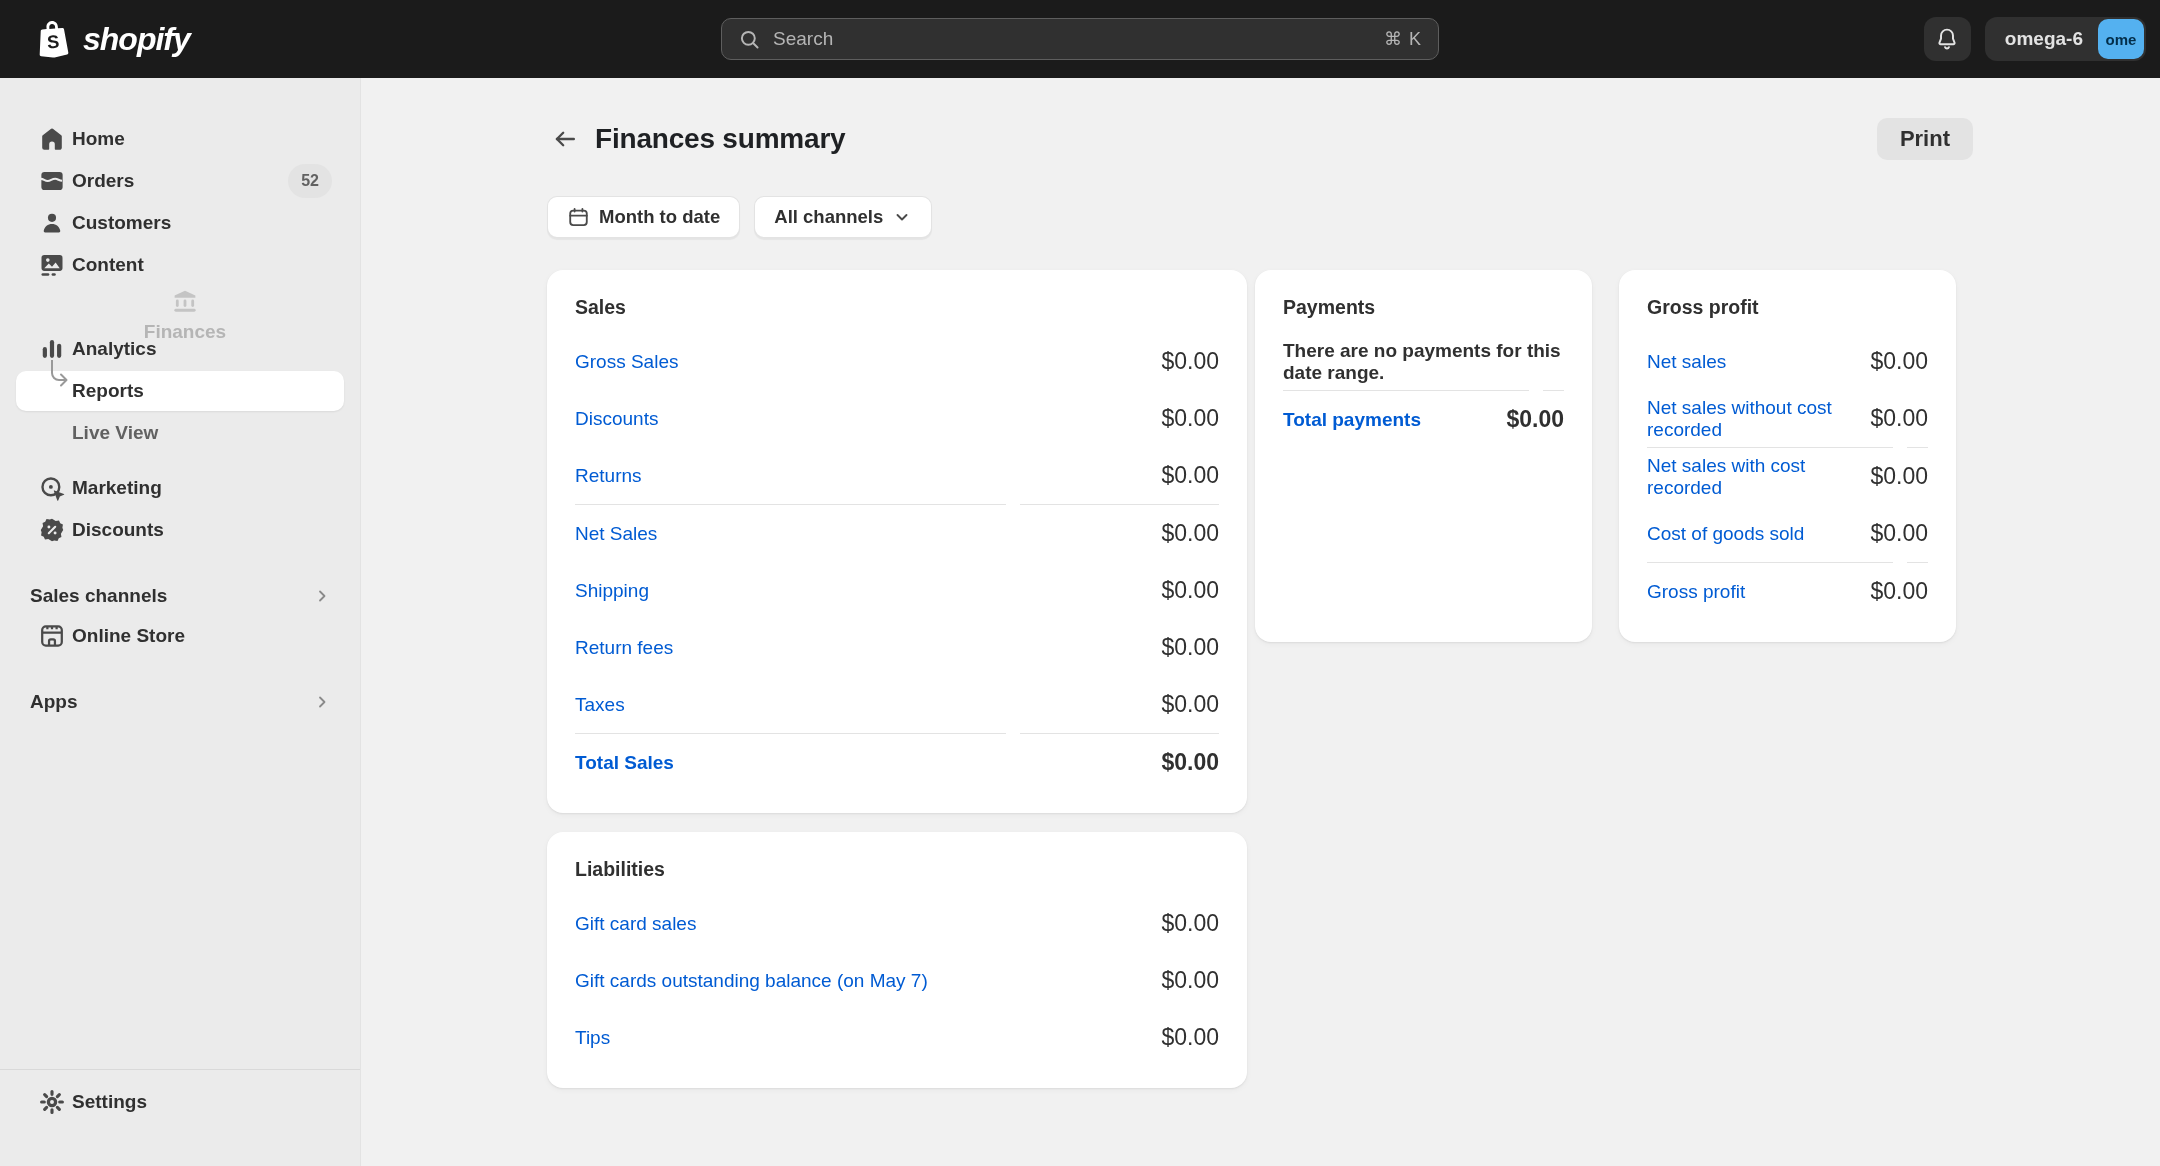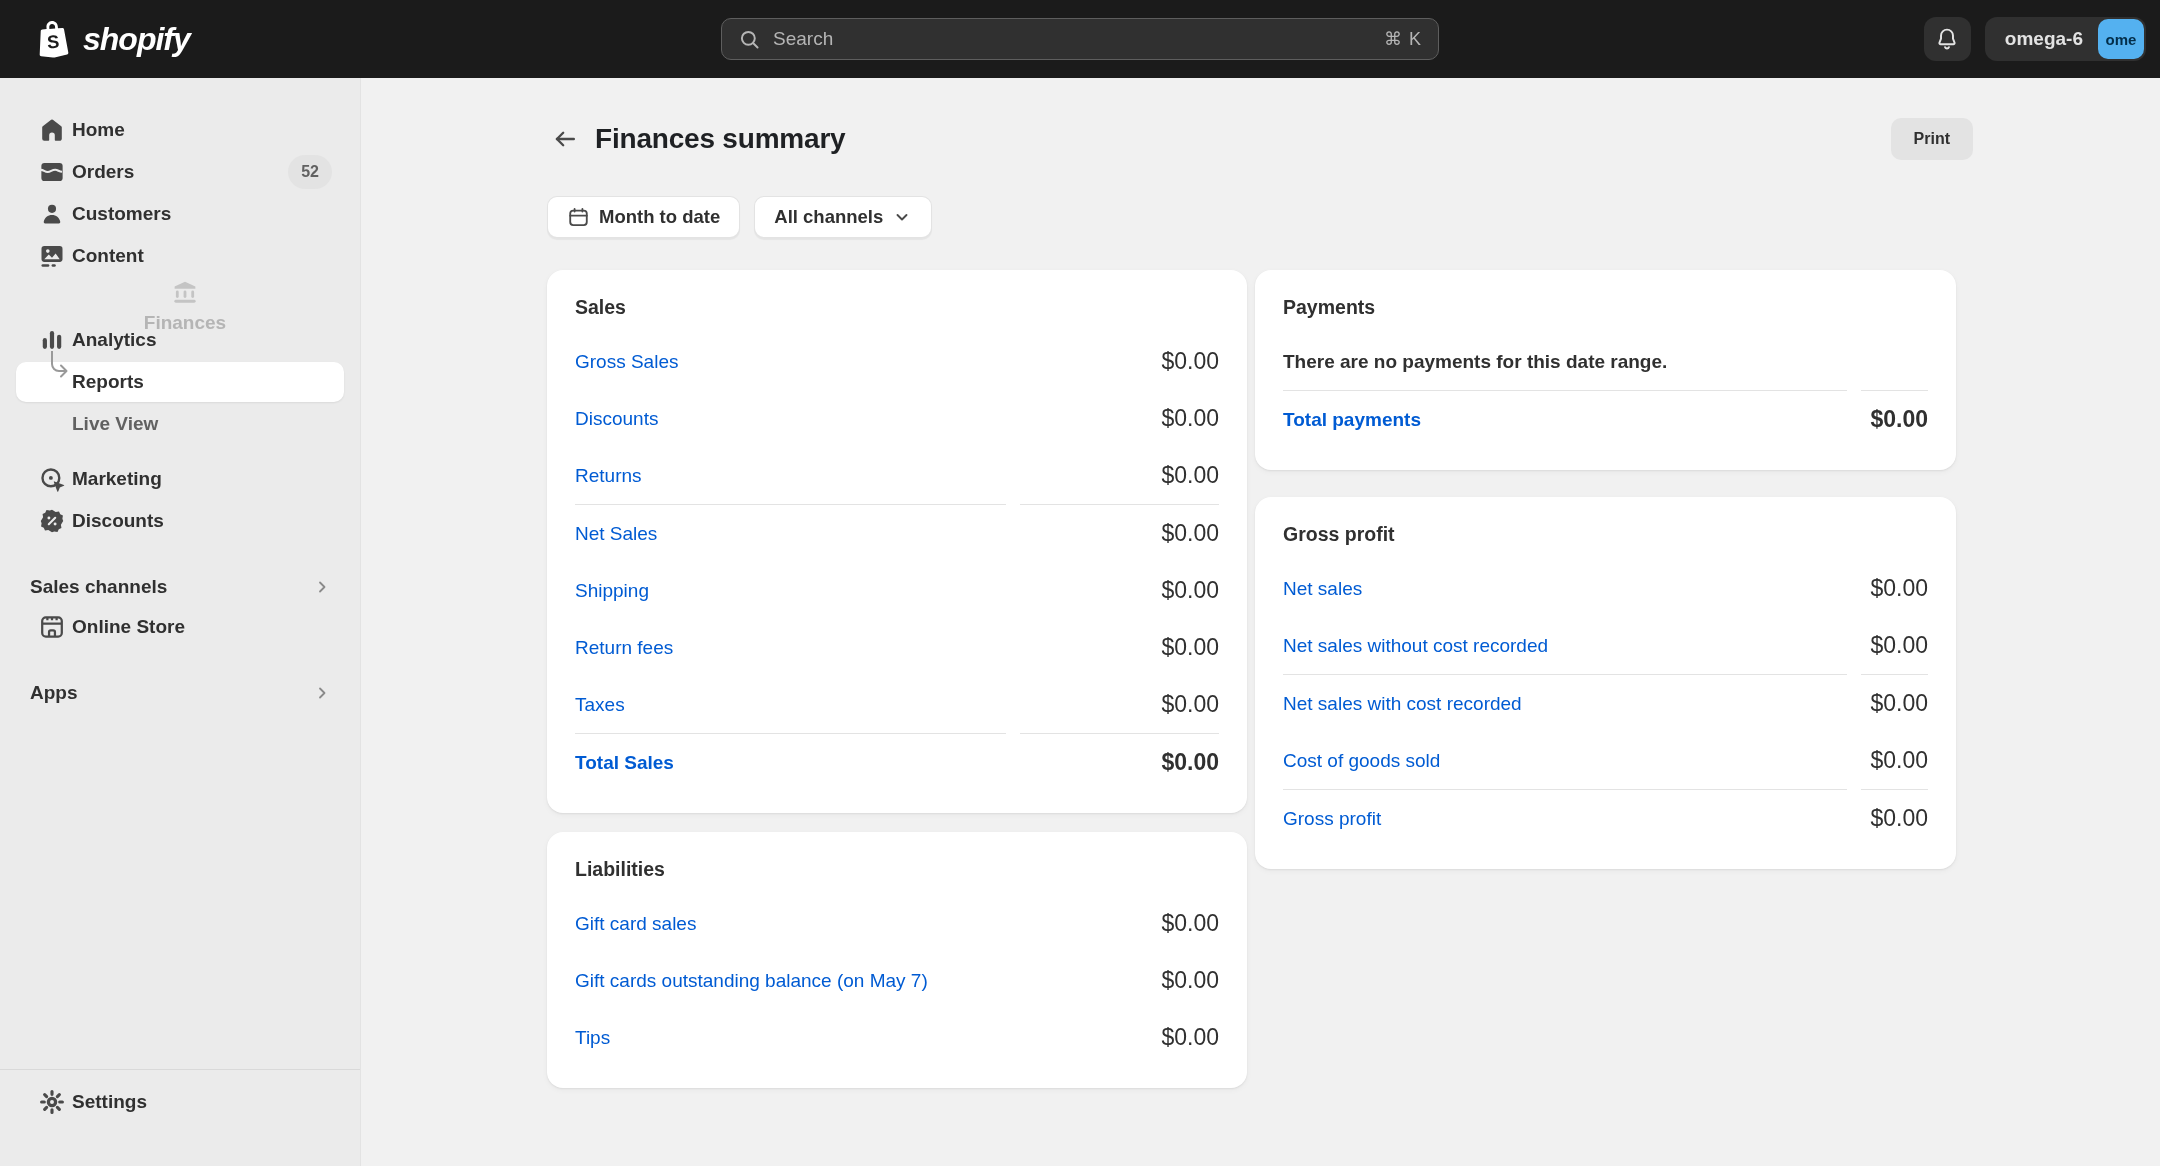--- a/index.html
+++ b/index.html
@@ -23,47 +23,47 @@
   }
   .search-shortcut { margin-left:auto; font-size:18px; color:#b5b5b5; letter-spacing:1px; }
   .topbar-right { position:absolute; right:14px; top:17px; display:flex; gap:14px; align-items:center; }
   .iconbtn { width:47px; height:44px; background:#303030; border:none; border-radius:12px; display:flex; align-items:center; justify-content:center; color:#e3e3e3; }
   .account { height:44px; background:#303030; border:none; border-radius:12px; display:flex; align-items:center; gap:15px; padding:0 2px 0 20px; }
   .account-name { color:#e3e3e3; font-size:19px; font-weight:600; }
   .avatar { width:46px; height:40px; background:#54b1f0; border-radius:10px; color:#032e4a; font-size:15px; font-weight:700; display:flex; align-items:center; justify-content:center; }
 
   
   .sidebar { position:absolute; top:78px; left:0; bottom:0; width:361px; background:#ebebeb; border-right:1px solid #e3e3e3; }
-  .nav { list-style:none; padding:32px 16px 0; }
+  .nav { list-style:none; padding:25px 16px 0;margin-top:16px; }
   .nav-item { position:relative; height:40px; margin-bottom:2px; border-radius:10px; display:flex; align-items:center; gap:6px; padding:0 12px 0 22px; font-size:19px; font-weight:600; color:#303030; }
   .nav-icon { width:28px; height:28px; flex:none; color:#4a4a4a; display:flex; align-items:center; justify-content:center; }
   .nav-item--disabled { color:#b5b5b5;flex-direction:column; }
   .nav-item--disabled .nav-icon { color:#c4c4c4; }
   .nav-item--selected { background:#ffffff; box-shadow:0 1px 2px rgba(0,0,0,.08); font-weight:700; padding-left:56px; }
   .nav-item--child { padding-left:56px; color:#616161; }
   .connector { position:absolute; left:25px; top:-11px; color:#999; }
   .badge { margin-left:auto; background:#e3e3e3; color:#616161; font-size:16px; font-weight:600; line-height:1; padding:9px 13px; border-radius:17px; }
   .nav-gap { height:13px; }
   .nav-section { height:40px; margin-top:26px; display:flex; align-items:center; justify-content:space-between; padding:0 12px 0 14px; font-size:19px; font-weight:700; color:#303030; }
   .nav-section .chev { color:#8a8a8a; display:flex; }
   .sidebar-bottom { position:absolute; left:0; right:0; bottom:0; border-top:1px solid #d9d9d9; padding:12px 16px 42px; background:#ebebeb; }
 
   
   .content { position:absolute; left:361px; top:78px; right:0; bottom:0; padding:39px 187px 0 186px; }
   .page-header { display:flex; align-items:center; height:44px; }
   .back-btn { width:36px; height:36px; border:none; background:transparent; border-radius:8px; color:#4a4a4a; display:flex; align-items:center; justify-content:center; }
   .page-title { font-size:28px; font-weight:700; color:#1f2124; letter-spacing:-.2px; margin-left:12px; }
-  .print-btn { margin-left:auto; background:#e3e3e3; border:none; border-radius:10px; height:42px; padding:0 23px; font-size:16px; font-weight:600; color:#303030; font-family:inherit; }
+  .print-btn { margin-left:auto; background:#e3e3e3; border:none; border-radius:10px; height:42px; padding:0 23px; font-size:22px; font-weight:600; color:#303030; font-family:inherit; }
   .filters { display:flex; gap:14px; margin-top:35px; }
   .filter-btn { height:42px; background:#fff; border:1px solid rgba(0,0,0,.11); box-shadow:0 2px 1px rgba(0,0,0,.05); border-radius:10px; display:flex; align-items:center; gap:9px; padding:0 19px; font-size:18.5px; font-weight:600; color:#303030; font-family:inherit; }
   .filter-btn .ficon { color:#4a4a4a; display:flex; }
 
   .cards { display:flex; gap:8px; margin-top:32px; align-items:flex-start; }
   .col-left { width:700px; display:flex; flex-direction:column; gap:19px; }
-  .col-right { width:701px; display:flex; flex-direction:column; gap:27px; }
+  .col-right { width:701px; display:flex; flex-direction:row; gap:27px; }
   .card { background:#fff; border-radius:16px; box-shadow:0 1px 2px rgba(20,20,20,.07), 0 2px 6px rgba(20,20,20,.04); padding:26px 28px 22px; width:100%; }
   .card-title { font-size:19.5px; font-weight:700; color:#303030; margin-bottom:14px; }
   .finrow { height:57px; display:flex; align-items:center; }
   .rowlink { color:#005bd3; font-size:19px; text-decoration:none; }
   .rowval { margin-left:auto; color:#303030; font-size:23px; }
   .finrow--total .rowlink, .finrow--total .rowval { font-weight:700; }
   .msgrow { height:57px; display:flex; align-items:center; font-size:19px; font-weight:600; color:#303030; }
   .rule { display:flex; gap:14px; }
   .rule b { display:block; height:1px; background:#e3e3e3; }
   .rule .l { width:67%; }

